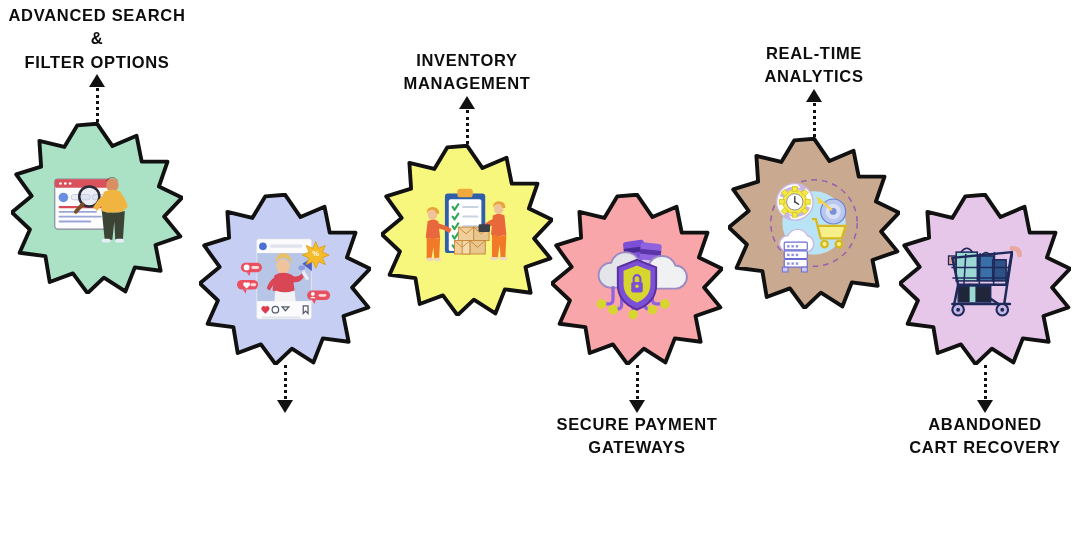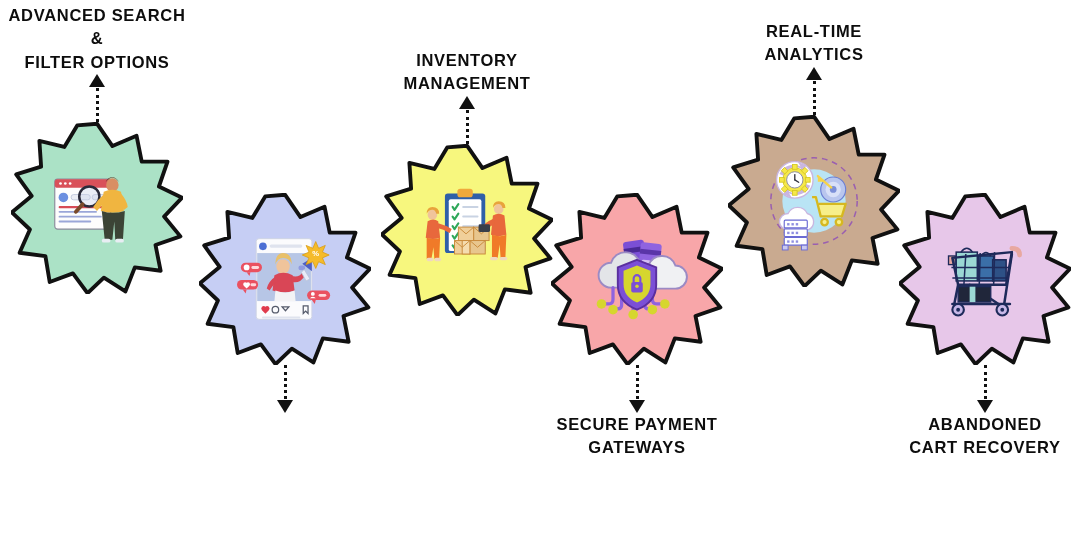--- a/index.html
+++ b/index.html
@@ -328,21 +328,21 @@
             <path d="M76 55 q9 3 15 0 l-1 24 h-5 l-1 -14 l-2 14 h-6z" fill="#f07a28"></path>
             <rect x="74" y="78" width="8" height="3.6" rx="1.8" fill="#f0d8c0"></rect>
             <rect x="84" y="78" width="8" height="3.6" rx="1.8" fill="#f0d8c0"></rect>
             <rect x="62" y="44" width="12" height="8" rx="1.5" fill="#3a3f4a"></rect>
           </g>
         </svg>
       </div>
     </div>
   </div>
 
-  <div class="feature" style="left:714px; top:20px;">
+  <div class="feature" style="left:714px; top:42px;">
     <div class="label">REAL-TIME
 ANALYTICS</div>
     <div class="arrow arrow-up">
       <div class="head"></div>
       <div class="stem"></div>
     </div>
     <div class="badge">
       <svg class="burst" viewBox="0 0 200 200">
         <polygon points="100,2 118,28 146,16 152,46 182,46 172,75 199,88 178,110 197,133 168,143 174,173 144,169 133,197 108,181 89,199 72,176 45,186 40,156 10,152 22,125 1,105 24,86 6,61 35,52 33,22 62,29 77,4 100,2" fill="#c9aa90" stroke="#111111" stroke-width="4.5" stroke-linejoin="round"></polygon>
       </svg>

